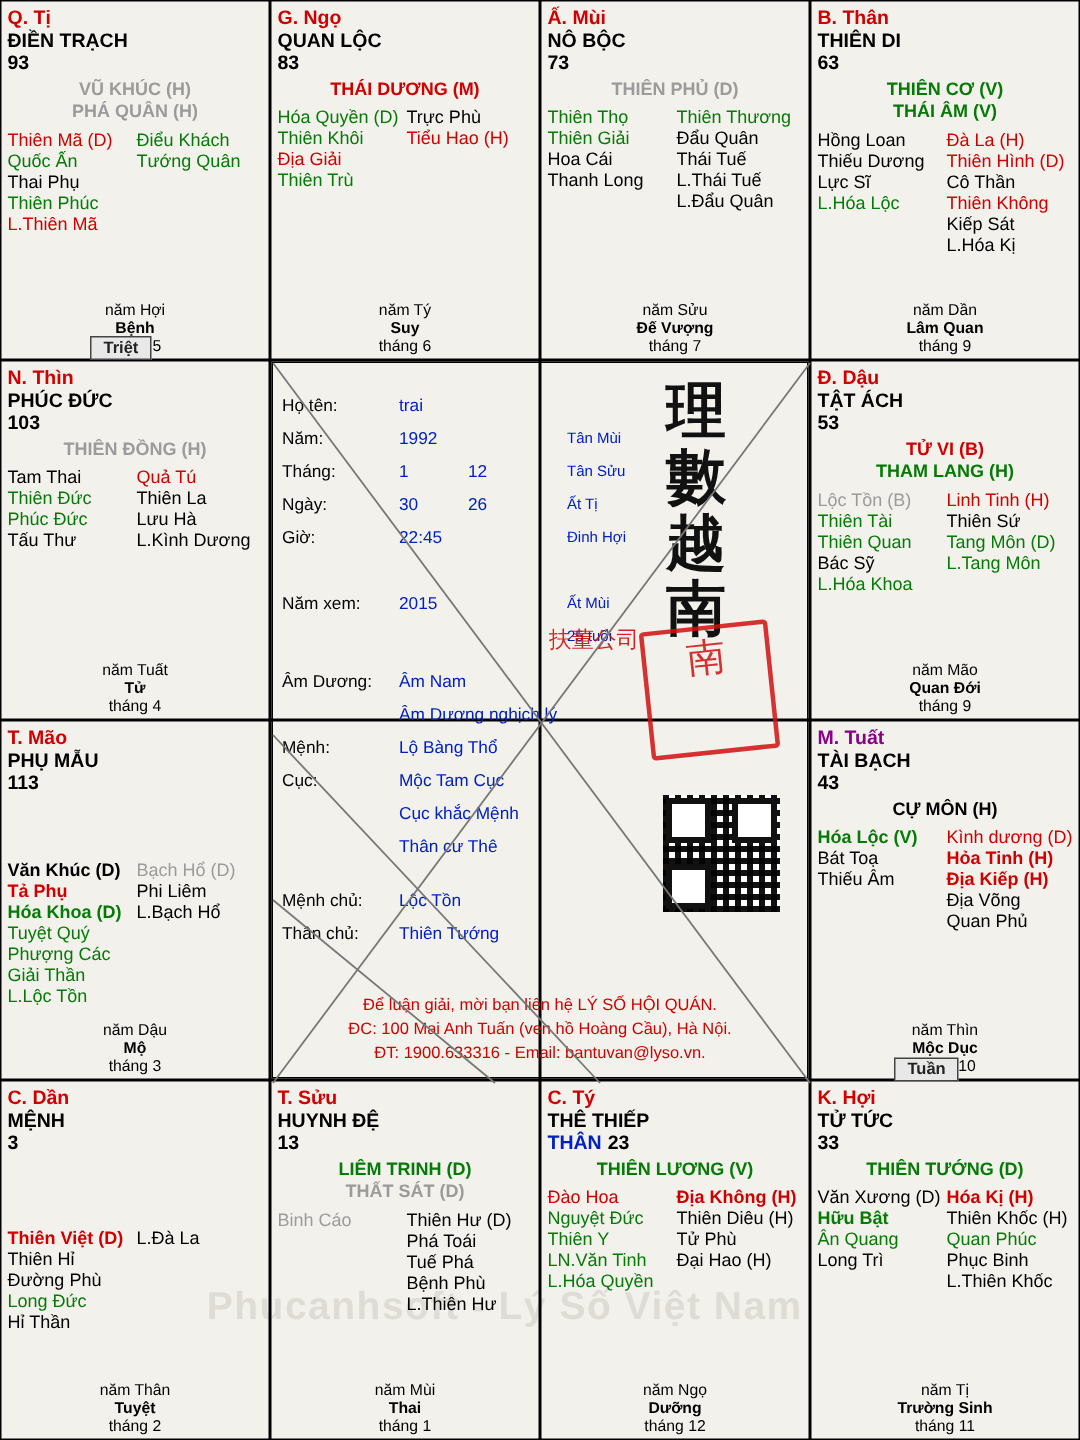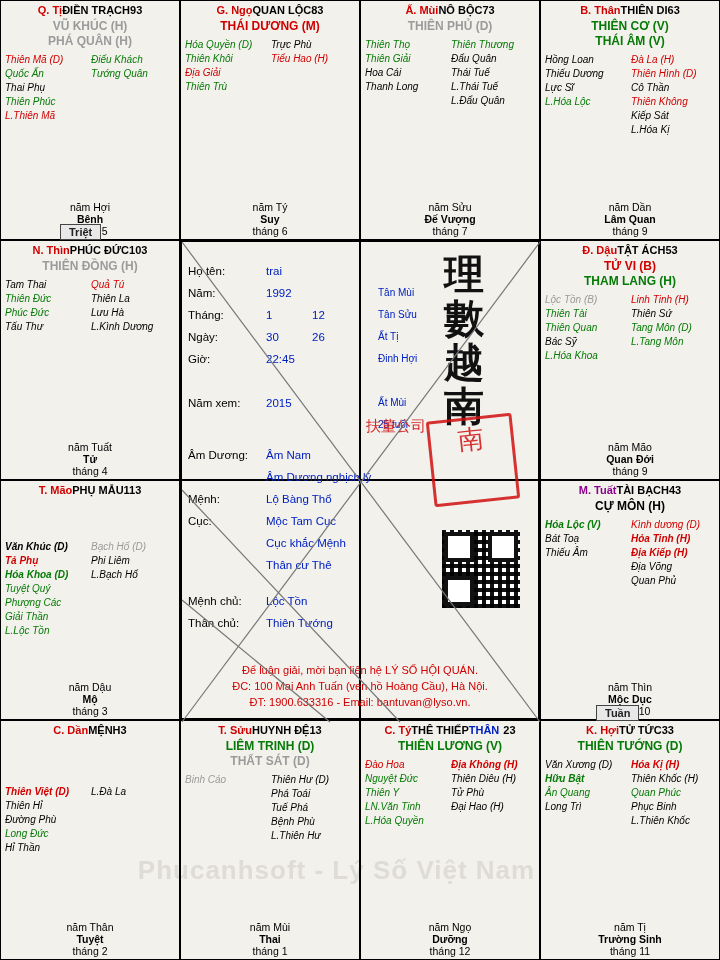--- a/index.html
+++ b/index.html
@@ -31,42 +31,42 @@
   .cell{
     border:1px solid #000;
     box-sizing:border-box;
     position:relative;
     background:transparent;
     overflow:hidden;
   }
   .cell-head{
     display:flex;justify-content:center;align-items:flex-start;
     padding:3px 4px 0 4px;
-    font-weight:bold;font-size:11px;
+    font-weight:bold;font-size:13px;flex-direction:column;
   }
   .cung-name{color:#d00000;font-weight:bold;}
   .cung-chi{color:#000;font-weight:bold;}
   .cung-num{color:#000;font-weight:bold;}
   .stars-main{
     text-align:center;
     margin-top:3px;
     line-height:15px;
   }
   .sm{display:block;font-weight:bold;font-size:12px;}
   .c-green{color:#067a06;}
   .c-red{color:#d00000;}
   .c-black{color:#000;}
   .c-gray{color:#9b9b9b;}
   .c-purple{color:#8b008b;}
   .cols{
     display:flex;
     padding:4px 4px 0 4px;
     gap:2px;
   }
-  .col{flex:1;line-height:14px;font-size:10px;font-style:italic;}
+  .col{flex:1;line-height:14px;font-size:12px;}
   .col div{white-space:nowrap;}
   .cell-foot{
     position:absolute;bottom:2px;left:0;width:100%;
     display:flex;justify-content:space-between;align-items:center;
     padding:0 5px;box-sizing:border-box;
     font-size:10.5px;
     flex-direction:column;
   }
   .foot-left{color:#000;}
   .foot-mid{font-weight:bold;color:#000;}

